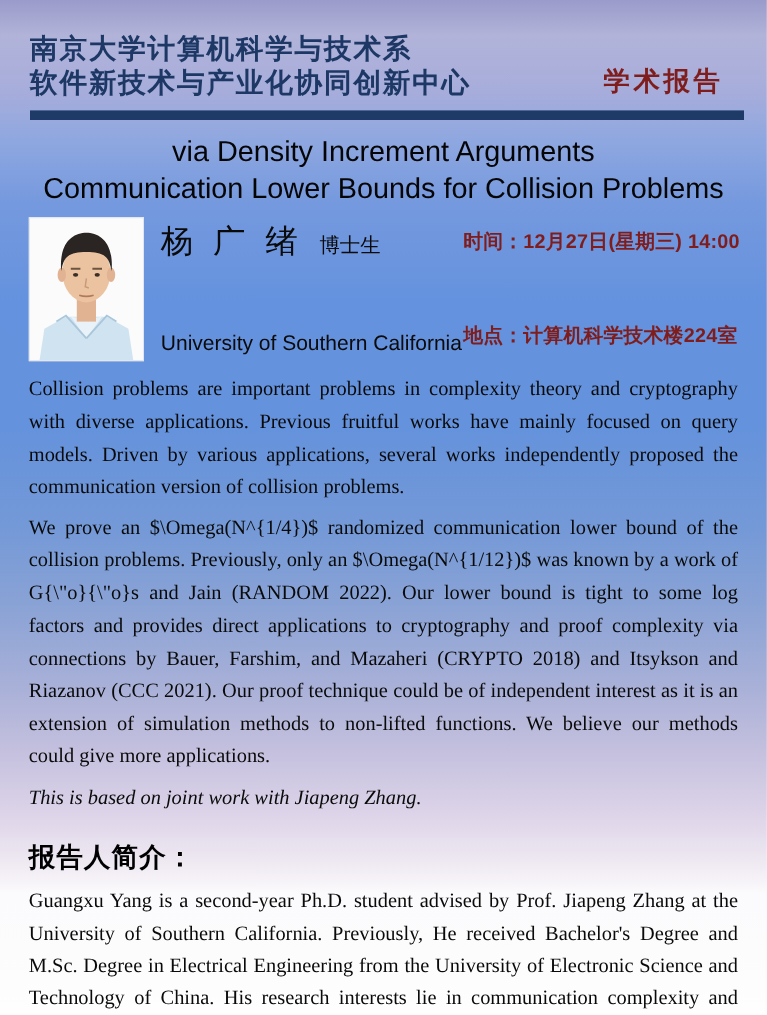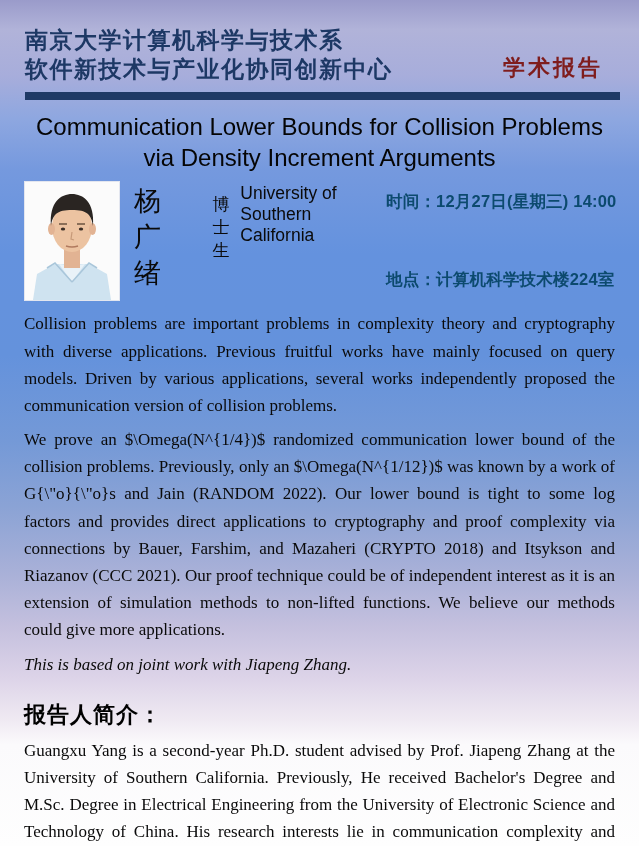--- a/index.html
+++ b/index.html
@@ -29,27 +29,27 @@
   .header { padding: 26px 36px 0 25px; }
   .header-row { display: flex; justify-content: space-between; align-items: flex-end; }
   .org-block { color: #1d3865; font-weight: bold; font-size: 23px; line-height: 1.27; letter-spacing: 1.5px; }
   .badge { color: #7f1d1d; font-weight: bold; font-size: 22px; letter-spacing: 3px; padding-bottom: 1px; }
   .header-bar { margin-top: 8px; margin-right: -17px; height: 8px; background: #1e3a66; }
   
   .title { margin-top: 12px; text-align: center; color: #050505; font-size: 24px; line-height: 1.27; font-weight: 400; }
   
   .speaker { display: flex; margin: 8px 10px 0 24px; height: 122px; }
   .photo { width: 96px; height: 120px; background: #fdfdfd; border: 1px solid #e3e6ef; flex: 0 0 auto; }
-  .speaker-mid { flex: 1 1 auto; display: flex; flex-direction: row; justify-content: space-between; padding: 2px 0 6px 14px; }
+  .speaker-mid { flex: 1 1 auto; display: flex; flex-direction: column; justify-content: space-between; padding: 2px 0 6px 14px; }
   .name-row { display: flex; align-items: baseline; }
   .speaker-name { font-family: "DejaVu Serif", serif; font-size: 27px; color: #0a0a0a; letter-spacing: 4px; }
   .speaker-degree { font-size: 17px; color: #0a0a0a; margin-left: 14px; font-weight: 500; }
   .speaker-affil { font-size: 17.5px; color: #0a0a0a; }
   .speaker-right { flex: 0 0 243px; display: flex; flex-direction: column; justify-content: space-between; padding: 10px 0 12px 0; }
-  .meta-line { font-size: 16.5px; font-weight: 600; color: #0c4a6e; letter-spacing: 0.2px; }
+  .meta-line { font-size: 16.5px; font-weight: 600; color: #7f1d1d; letter-spacing: 0.2px; }
   
   .section { margin: 0 24px; }
   .section-heading { font-size: 22px; font-weight: bold; color: #000; letter-spacing: 1px; }
   .abstract-heading { margin-top: 15px; }
   .para { font-family: "Liberation Serif", serif; font-size: 17px; color: #0a0a0a; line-height: 1.6; text-align: justify; margin-top: 7px; }
   .para.last { text-align: left; font-style: italic; }
   .bio-heading { margin-top: 22px; }
 </style>
 </head>
 <body>
@@ -59,22 +59,22 @@
     <div class="org-block">
       <div>南京大学计算机科学与技术系</div>
       <div>软件新技术与产业化协同创新中心</div>
     </div>
     <div class="badge">学术报告</div>
   </div>
   <div class="header-bar"></div>
 </div>
 
 <div class="title">
+  <div>via Density Increment Arguments</div>
   <div>Communication Lower Bounds for Collision Problems</div>
-  <div>via Density Increment Arguments</div>
 </div>
 
 <div class="speaker">
   <div class="photo">
     <svg width="94" height="118" viewBox="0 0 94 118">
       <rect x="0" y="0" width="94" height="118" fill="#fbfbfb"></rect>
 
       <path d="M8,118 L12,92 L30,82 L64,82 L82,92 L86,118 Z" fill="#cfe3f0"></path>
       <path d="M47,84 L34,82 L47,100 L60,82 Z" fill="#e9f2f8"></path>
       <path d="M47,100 L30,81 L22,86 M47,100 L64,81 L72,86" stroke="#a9c6da" stroke-width="1.5" fill="none"></path>

